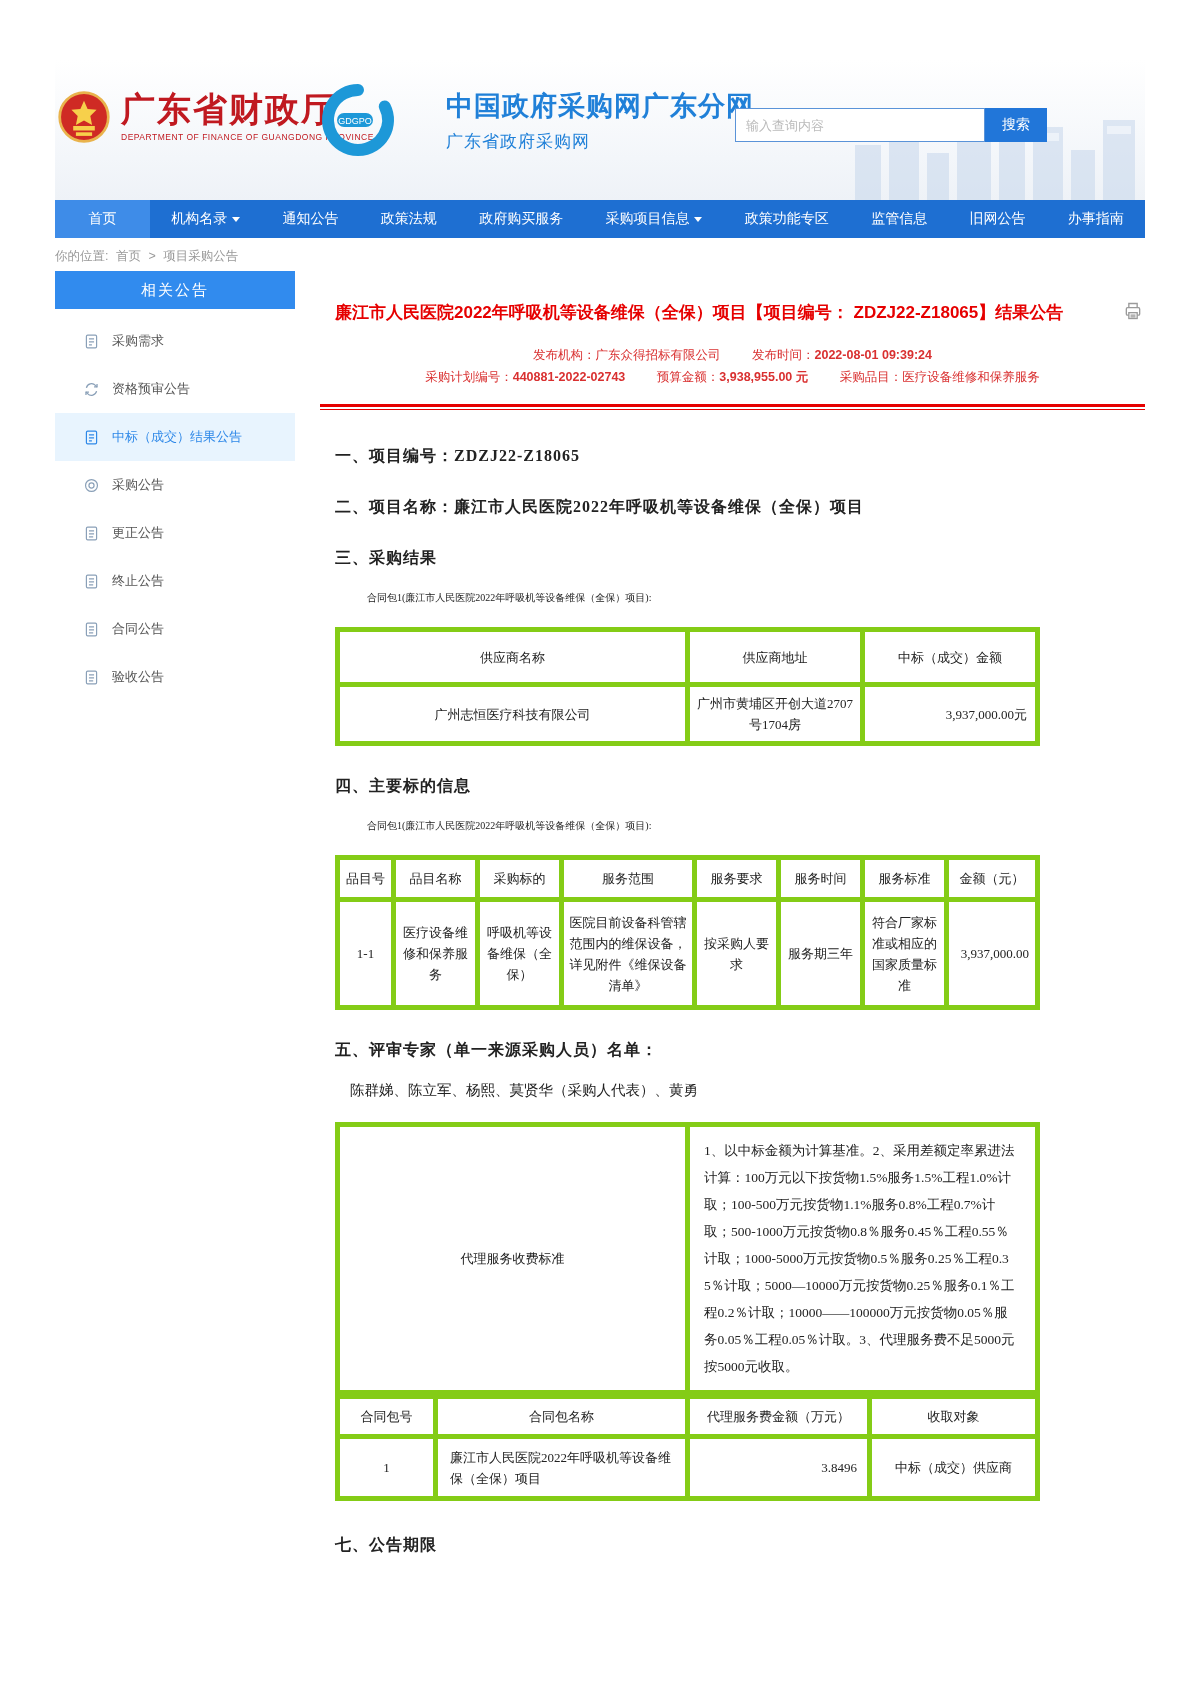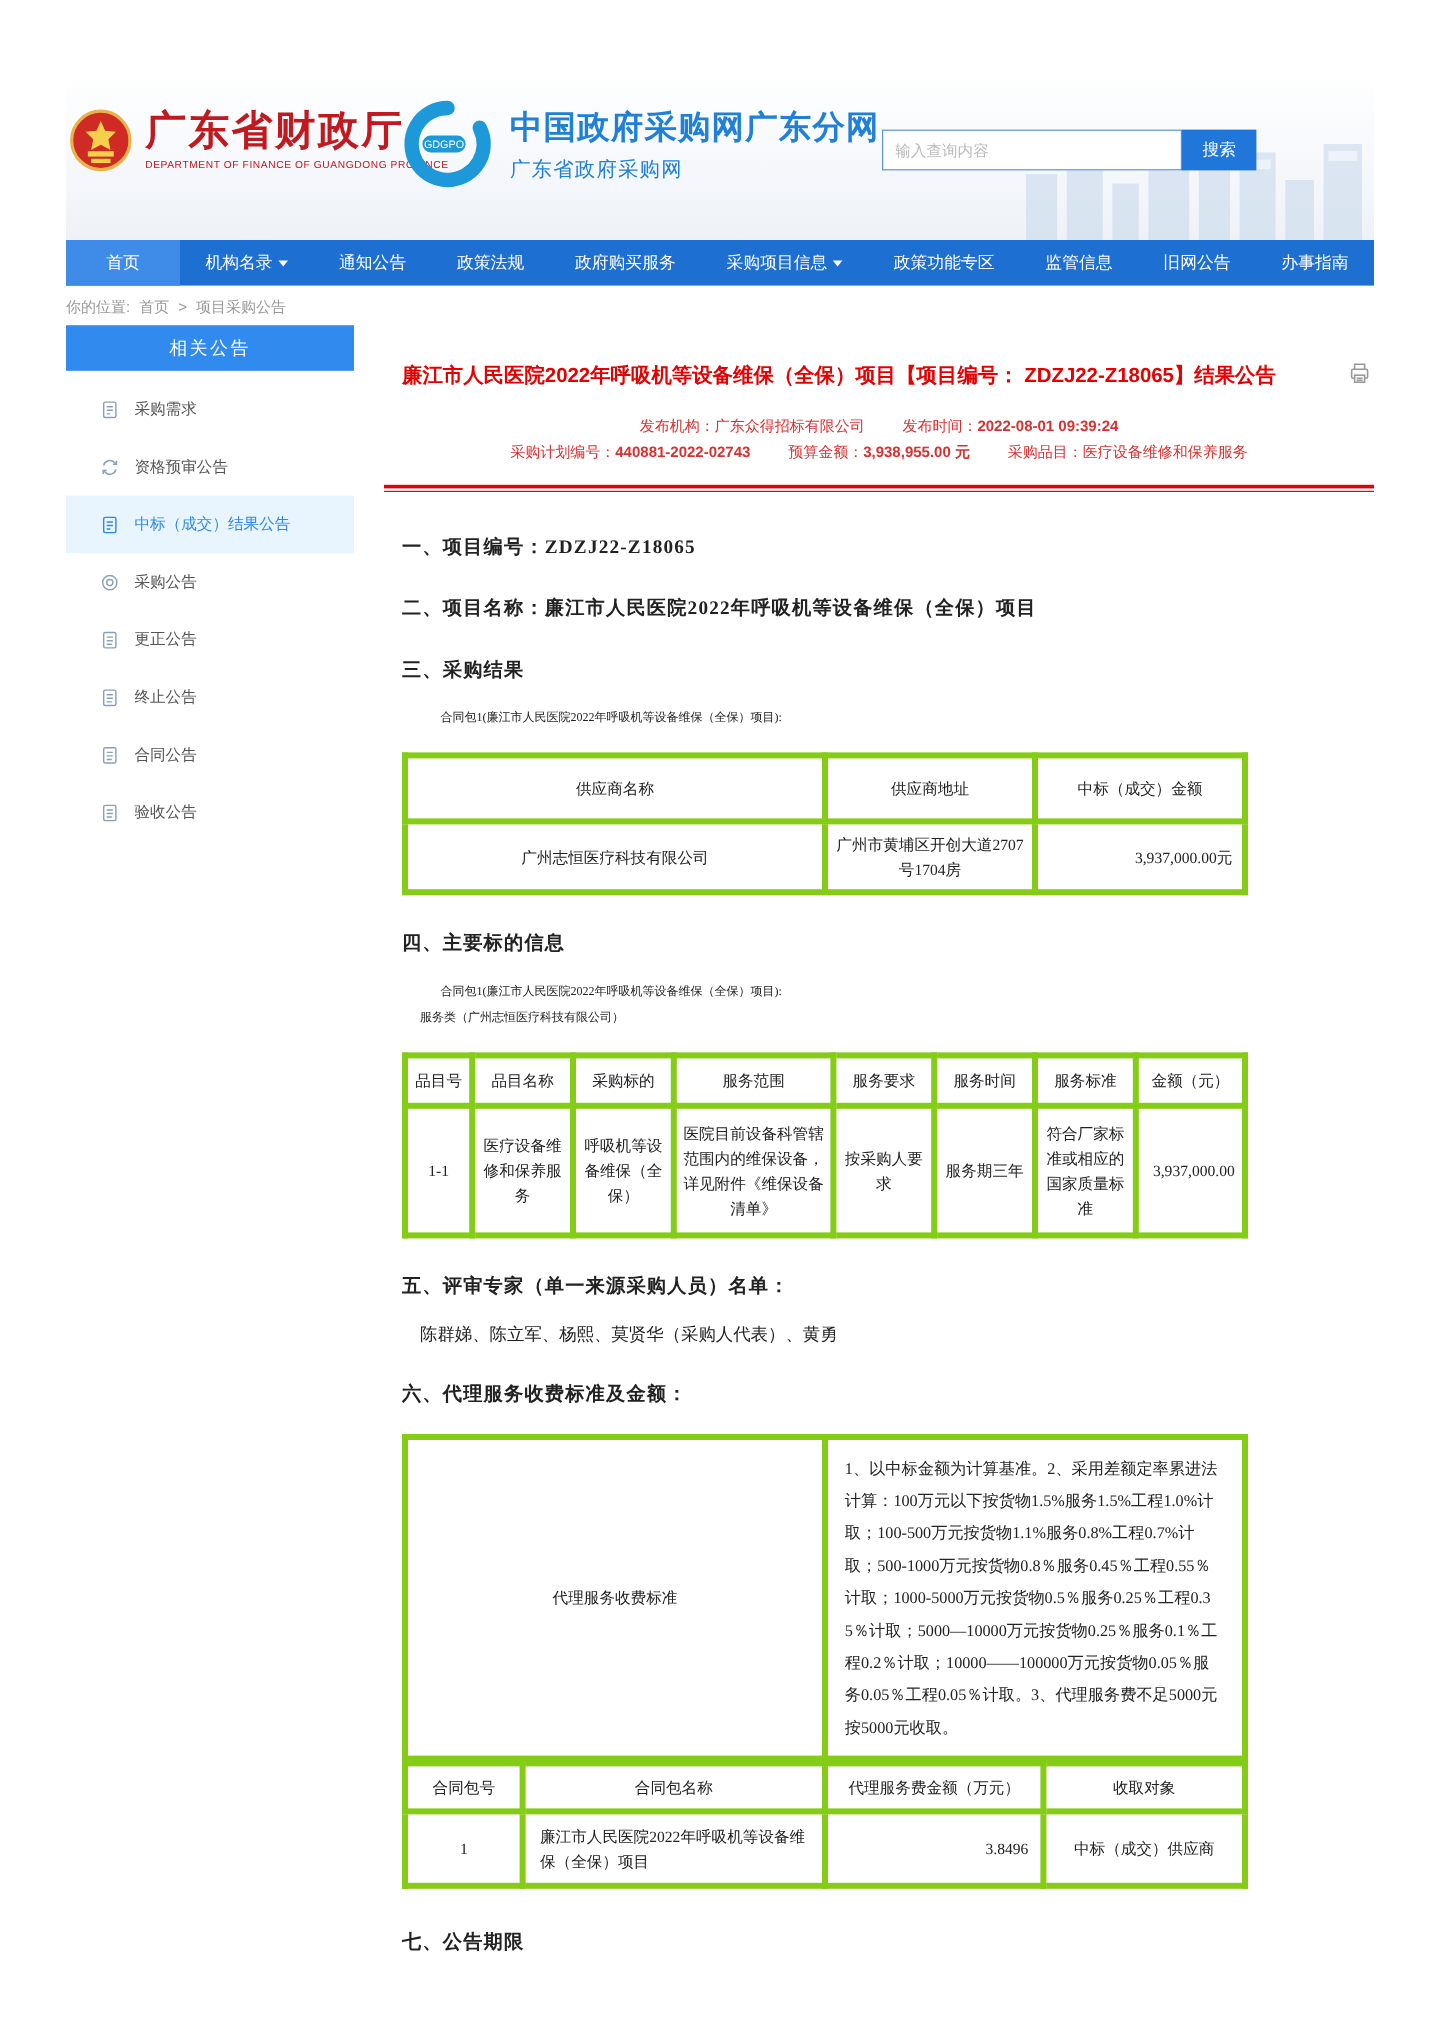--- a/index.html
+++ b/index.html
@@ -10,21 +10,21 @@
 
   
   .site-header { position:relative; height:140px; margin-top:60px;
     background:linear-gradient(180deg,#ffffff 0%,#f3f6fa 70%,#eef2f7 100%); overflow:hidden; }
   .skyline { position:absolute; right:0; bottom:0; opacity:.55; }
   .dept-logo { position:absolute; left:2px; top:28px; display:flex; align-items:center; }
   .emblem { width:54px; height:58px; display:inline-block; }
   .dept-text { margin-left:10px; }
   .dept-title { font-family:"Liberation Serif","DejaVu Serif",serif; font-weight:bold; font-size:34px; color:#c01920; letter-spacing:2px; line-height:36px; }
   .dept-sub { font-size:8.5px; color:#c01920; letter-spacing:.5px; margin-top:4px; }
-  .site-logo { position:absolute; left:280px; top:22px; display:flex; align-items:center; }
+  .site-logo { position:absolute; left:265px; top:22px; display:flex; align-items:center;gap:36px; }
   .gdgpo { width:76px; height:76px; display:inline-block; }
   .site-text { margin-left:14px; }
   .site-title { font-size:27px; font-weight:bold; color:#2080d8; letter-spacing:1px; }
   .site-sub { font-size:17px; font-weight:normal; color:#2080d8; margin-top:6px; letter-spacing:1px; }
   .search { position:absolute; left:680px; top:48px; display:flex; }
   .search input { width:250px; height:34px; border:1px solid #5a93d8; background:#fff; padding:0 10px; font-size:13px; color:#333; outline:none; }
   .search input::placeholder { color:#bbb; }
   .search button { width:62px; height:34px; border:none; background:#2176d9; color:#fff; font-size:14px; cursor:pointer; }
 
   
@@ -307,21 +307,20 @@
           <tr>
             <td>广州志恒医疗科技有限公司</td>
             <td>广州市黄埔区开创大道2707号1704房</td>
             <td class="num">3,937,000.00元</td>
           </tr>
         </tbody>
           </table>
 
         <h2 class="sec">四、主要标的信息</h2>
         <p class="note">合同包1(廉江市人民医院2022年呼吸机等设备维保（全保）项目):</p>
-        <p class="note" style="margin-top:8px;margin-left:15px;">服务类（广州志恒医疗科技有限公司）</p>
 
         <table class="t-subject">
           <colgroup>
               <col style="width:8%">
               <col style="width:12%">
               <col style="width:12%">
               <col style="width:19%">
               <col style="width:12%">
               <col style="width:12%">
               <col style="width:12%">
@@ -347,21 +346,20 @@
             <td>服务期三年</td>
             <td>符合厂家标准或相应的国家质量标准</td>
             <td class="num">3,937,000.00</td>
           </tr>
         </tbody>
           </table>
 
         <h2 class="sec">五、评审专家（单一来源采购人员）名单：</h2>
         <p class="names">陈群娣、陈立军、杨熙、莫贤华（采购人代表）、黄勇</p>
 
-        <h2 class="sec">六、代理服务收费标准及金额：</h2>
 
         <table class="t-fee">
           <colgroup>
               <col style="width:50%">
               <col style="width:50%">
             </colgroup>
           <tbody>
               <tr>
             <td>代理服务收费标准</td>
             <td class="fee-desc">1、以中标金额为计算基准。2、采用差额定率累进法计算：100万元以下按货物1.5%服务1.5%工程1.0%计取；100-500万元按货物1.1%服务0.8%工程0.7%计取；500-1000万元按货物0.8％服务0.45％工程0.55％计取；1000-5000万元按货物0.5％服务0.25％工程0.35％计取；5000—10000万元按货物0.25％服务0.1％工程0.2％计取；10000——100000万元按货物0.05％服务0.05％工程0.05％计取。3、代理服务费不足5000元按5000元收取。</td>

